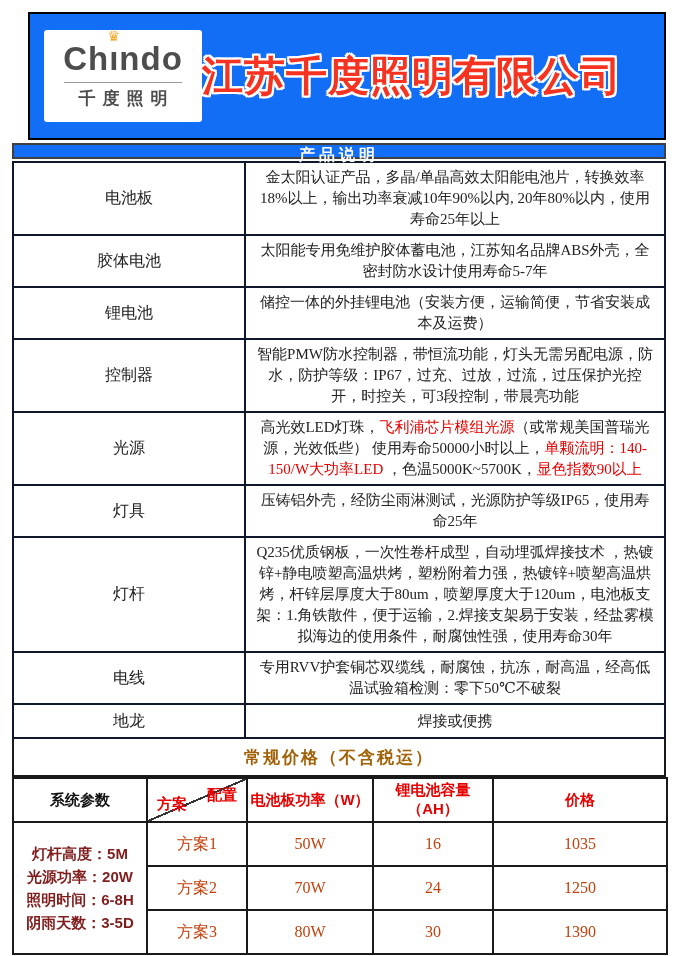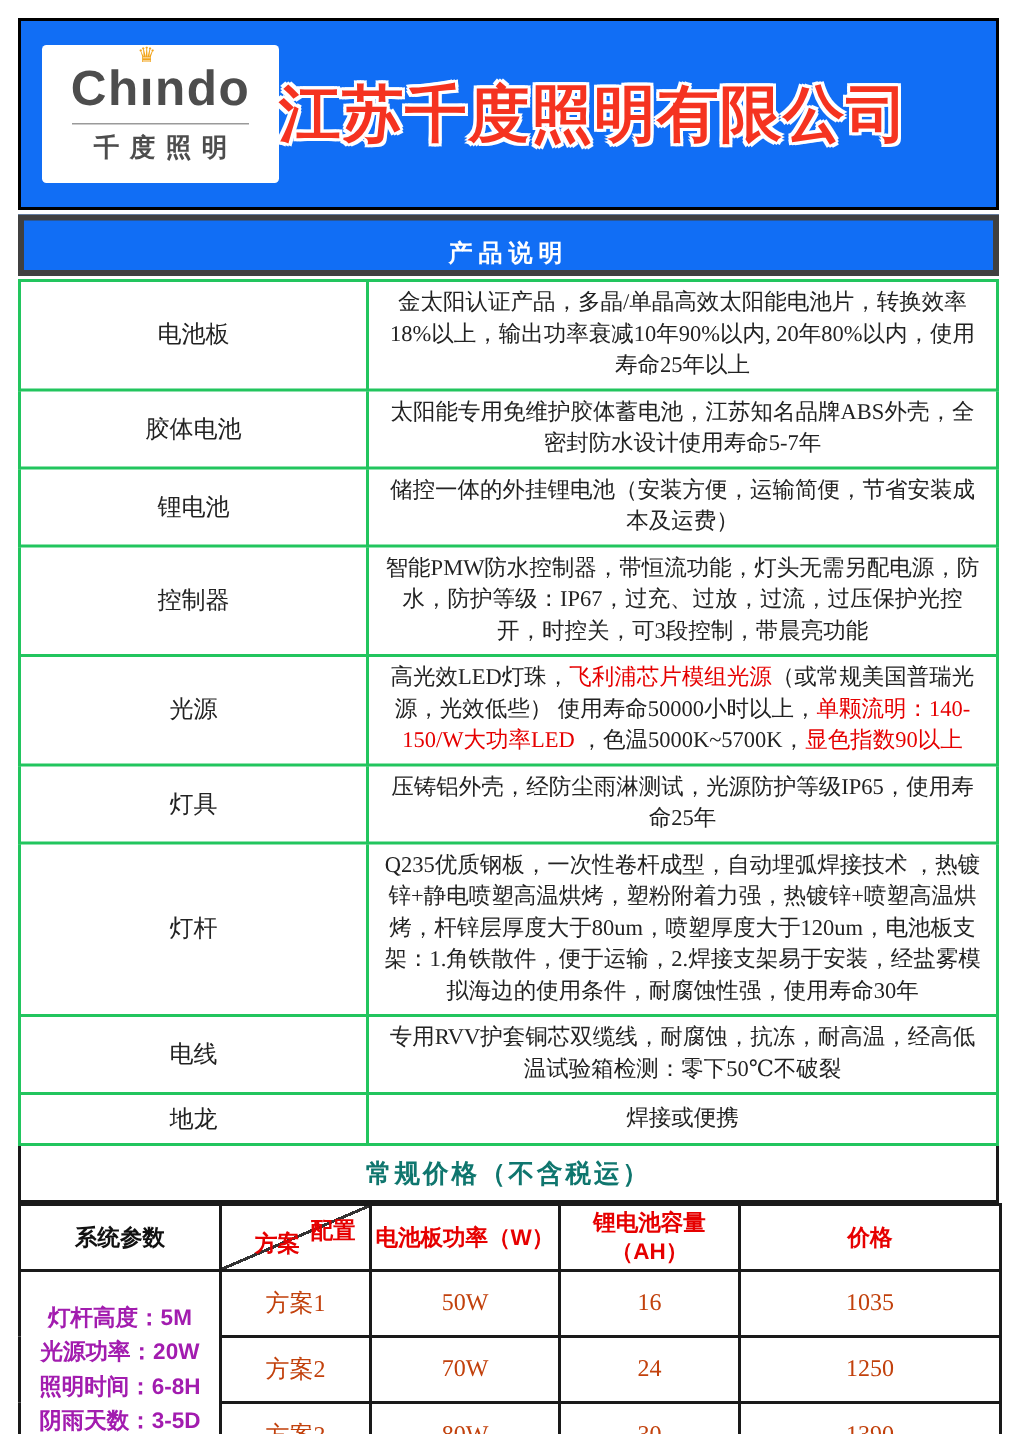--- a/index.html
+++ b/index.html
@@ -4,21 +4,21 @@
 <style>
   html,body{margin:0;padding:0;}
   body{
     width:678px;height:956px;background:#ffffff;position:relative;
     font-family:"Liberation Serif","DejaVu Serif",serif;color:#1a1a1a;
     -webkit-font-smoothing:antialiased;
   }
 
   
   .header-box{
-    margin:12px 12px 0 12px;height:128px;box-sizing:border-box;
+    margin:12px 12px 0 28px;height:128px;box-sizing:border-box;
     background:#116ef5;border:2px solid #000;
     display:flex;align-items:center;padding:0 14px;
   }
   .logo-card{
     width:158px;height:92px;background:#ffffff;border-radius:3px;
     display:flex;flex-direction:column;align-items:center;justify-content:center;
     flex:0 0 auto;
   }
   .brand{
     font-family:"Liberation Sans","DejaVu Sans",sans-serif;font-weight:bold;
@@ -39,67 +39,67 @@
     font-family:"Liberation Sans","DejaVu Sans",sans-serif;font-weight:900;
     font-size:41px;letter-spacing:1px;color:#f53320;
     text-shadow:
       -2px -2px 0 #fff, 2px -2px 0 #fff, -2px 2px 0 #fff, 2px 2px 0 #fff,
       -2px 0 0 #fff, 2px 0 0 #fff, 0 -2px 0 #fff, 0 2px 0 #fff;
     white-space:nowrap;
   }
 
   
   .section-bar{
-    margin:3px 12px 0 12px;height:41px;box-sizing:border-box;
-    background:#116ef5;border:4px solid #404040;
-    display:flex;align-items:flex-end;justify-content:center;
+    margin:3px 12px 0 12px;height:16px;box-sizing:border-box;
+    background:#116ef5;border:2px solid #404040;
+    display:flex;align-items:flex-start;justify-content:center;
     color:#fff;font-weight:bold;font-size:16px;letter-spacing:4px;
   }
 
   
   table{border-collapse:collapse;}
   .spec-table{margin:2px 12px 0 12px;width:654px;table-layout:fixed;}
-  .spec-table td{border:2px solid #22c55e;vertical-align:middle;}
+  .spec-table td{border:2px solid #0f172a;vertical-align:middle;}
   .spec-label{
     width:228px;text-align:center;font-size:16px;color:#222;
   }
   .spec-content{
     text-align:center;font-size:15px;line-height:21px;color:#222;
     padding:4px 10px;
   }
   .red{color:#e60000;margin-top:40px;}
 
   
   .price-title{
     margin:0 12px;box-sizing:border-box;height:38px;
     border:2px solid #1a1a1a;border-top:none;
     display:flex;align-items:center;justify-content:center;
     font-family:"Liberation Sans","DejaVu Sans",sans-serif;
-    font-weight:bold;font-size:17px;letter-spacing:2px;color:#0f766e;
+    font-weight:bold;font-size:17px;letter-spacing:2px;color:#a16207;
   }
   .price-table{margin:0 12px;width:654px;table-layout:fixed;}
   .price-table td{border:2px solid #1a1a1a;text-align:center;vertical-align:middle;}
   .ph{
     font-family:"Liberation Sans","DejaVu Sans",sans-serif;
     font-weight:bold;font-size:15px;color:#111;
   }
   .ph-red{color:#e60000;}
   .price-cell{font-size:16px;color:#c2410c;}
   .sysparams div{
     font-family:"Liberation Sans","DejaVu Sans",sans-serif;
-    font-weight:bold;font-size:15px;line-height:23px;color:#a21caf;text-align:center;
+    font-weight:bold;font-size:15px;line-height:23px;color:#7f1d1d;text-align:center;
   }
   .diag{position:relative;overflow:hidden;}
   .diag .slash{
     position:absolute;inset:0;
     background:linear-gradient(to bottom right,
       transparent calc(50% - 1px), #333 calc(50% - 1px),
       #333 calc(50% + 1px), transparent calc(50% + 1px));
   }
-  .diag .plan-word{position:absolute;left:22px;bottom:7px;}
+  .diag .plan-word{position:absolute;left:9px;bottom:7px;}
   .diag .config-word{position:absolute;right:9px;top:7px;}
 </style>
 </head>
 <body>
 
 <div class="page">
 
   <div class="header-box">
     <div class="logo-card">
       <div class="brand"><span>Ch</span><span class="istack"><span class="crown">♛</span><span>ı</span></span><span>ndo</span></div>

